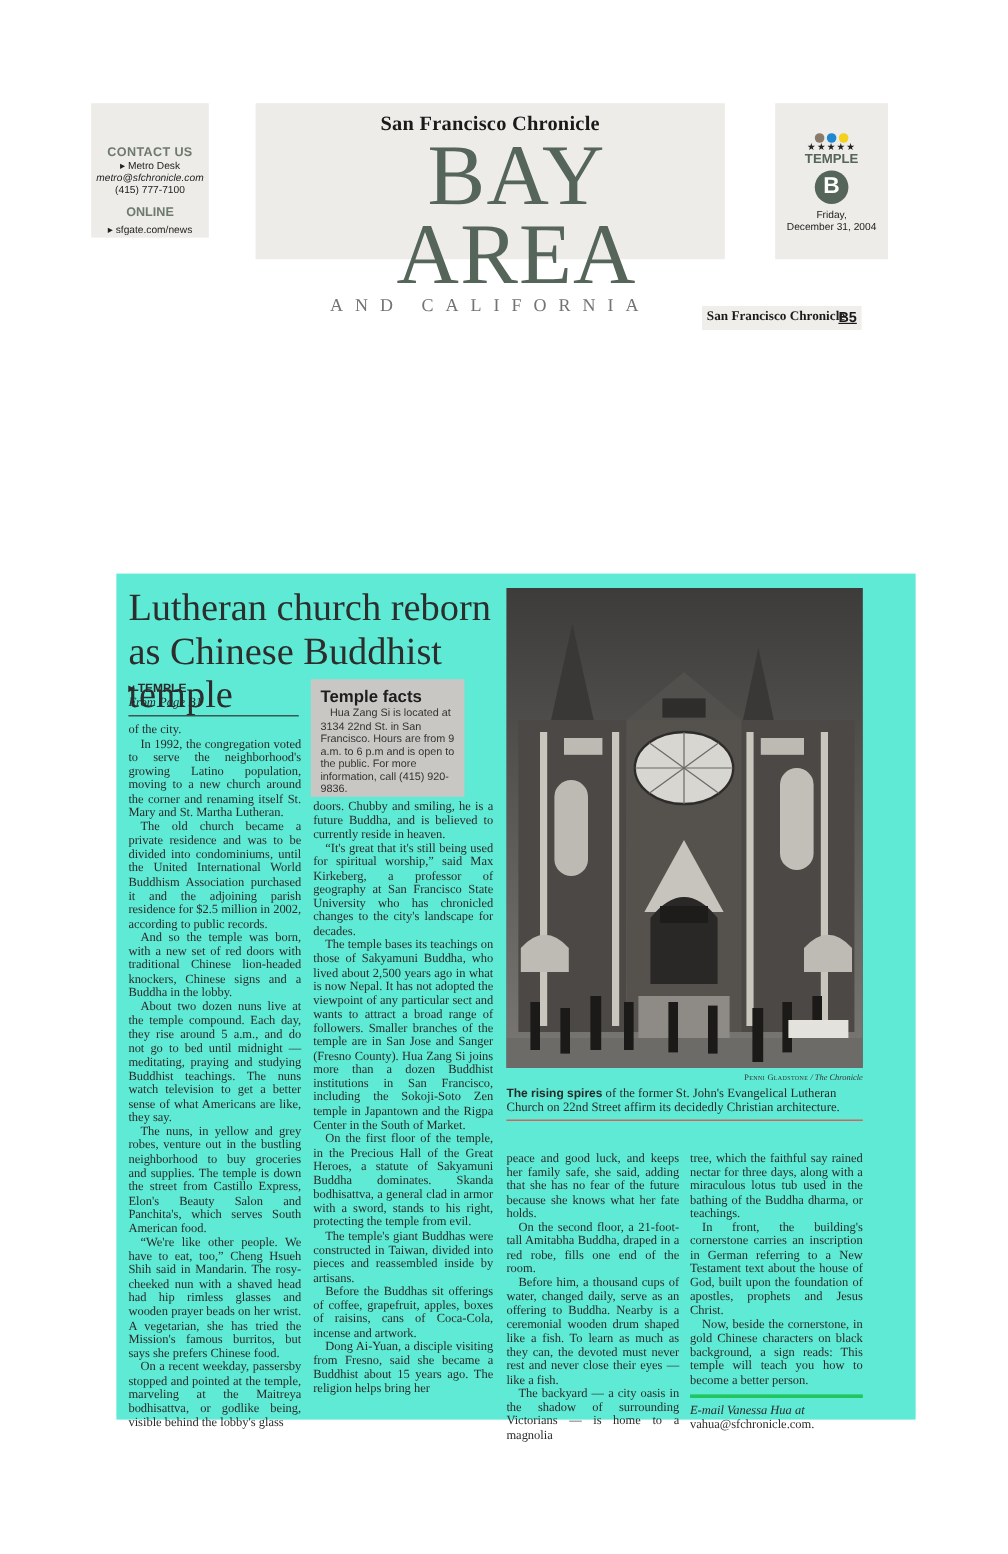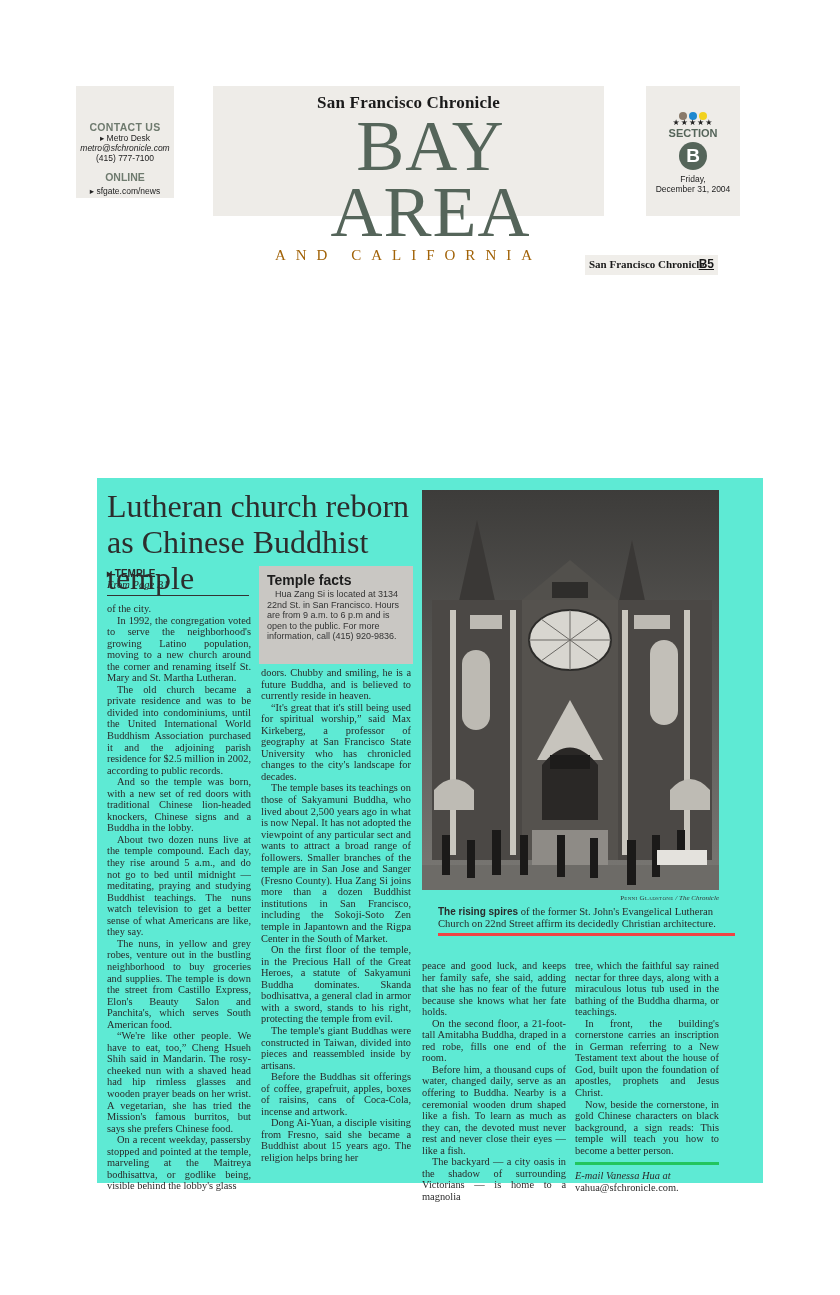--- a/index.html
+++ b/index.html
@@ -11,21 +11,21 @@
   #contact { left:76px; top:86px; width:98px; height:112px; text-align:center; }
   #contact .h { font-family:"Liberation Sans", sans-serif; font-weight:bold; font-size:10.5px; color:#6e7a6e; letter-spacing:0.3px; margin-top:35px; }
   #contact .l { font-family:"Liberation Sans", sans-serif; font-size:8.5px; line-height:10px; color:#222; }
   #contact .l.i { font-style:italic; }
   #contact .h2 { font-family:"Liberation Sans", sans-serif; font-weight:bold; font-size:10.5px; color:#6e7a6e; margin-top:8px; margin-bottom:3px; }
 
   
   #masthead { left:213px; top:86px; width:391px; height:130px; text-align:center; }
   #masthead .paper { font-family:"Liberation Serif", serif; font-weight:bold; font-size:17px; margin-top:7px; color:#1a1a1a; letter-spacing:0.2px; }
   #masthead .big { font-family:"Liberation Serif", serif; font-size:72px; line-height:66px; color:#55655a; letter-spacing:1px; margin-top:0px;padding-left:44px; }
-  #masthead .sub { font-family:"Liberation Serif", serif; font-size:15px; letter-spacing:10px; color:#a16207; margin-top:2px; }
+  #masthead .sub { font-family:"Liberation Serif", serif; font-size:15px; letter-spacing:10px; color:#737373; margin-top:2px; }
 
   
   #section { left:646px; top:86px; width:94px; height:130px; text-align:center; }
   #section .dots { margin-top:20px; height:10px; }
   #section .dot { display:inline-block; width:8px; height:8px; border-radius:50%; margin:0 1px; }
   #section .stars { font-size:8px; letter-spacing:1px; color:#222; margin-top:2px; }
   #section .sec { font-family:"Liberation Sans", sans-serif; font-weight:bold; font-size:11px; color:#55655a; }
   #section .circ { width:28px; height:28px; border-radius:50%; background:#55655a; color:#fff; font-family:"Liberation Sans", sans-serif; font-weight:bold; font-size:19px; line-height:28px; margin:3px auto 4px; }
   #section .date { font-family:"Liberation Sans", sans-serif; font-size:8.5px; line-height:10px; color:#222; }
 
@@ -38,28 +38,28 @@
   #article { left:97px; top:478px; width:630px; height:705px; background:#5eead4;padding-left:36px; }
   #headline { position:absolute; left:10px; top:10px; width:305px; font-family:"Liberation Serif", serif; font-size:32px; line-height:36px; color:#2d2d2d; }
   .jump { position:absolute; left:10px; top:90px; width:142px; border-bottom:1px solid #333; padding-bottom:4px; }
   .jump .k { font-family:"Liberation Sans", sans-serif; font-weight:bold; font-size:10px; color:#2a2a2a; }
   .jump .f { font-style:italic; font-size:10.5px; line-height:12px; }
 
   .col { position:absolute; font-size:10.4px; line-height:11.55px; text-align:justify; color:#2a2a2a; }
   .col p { margin:0; text-indent:10px; }
   .col p.noind { text-indent:0; }
 
-  #factbox { position:absolute; left:162px; top:88px; width:154px; height:98px; background:#c9c7c3; }
+  #factbox { position:absolute; left:162px; top:88px; width:128px; height:98px; background:#c9c7c3; }
   #factbox .t { font-family:"Liberation Sans", sans-serif; font-weight:bold; font-size:14px; margin:6px 0 0 8px; color:#1d1d1d; }
   #factbox .b { font-family:"Liberation Sans", sans-serif; font-size:9px; line-height:10.5px; margin:1px 6px 0 8px; color:#333; text-indent:8px; }
 
   #photo { position:absolute; left:325px; top:12px; width:297px; height:400px; background:#5a5856; overflow:hidden; }
   #credit { position:absolute; left:325px; top:416px; width:297px; text-align:right; font-size:7px; color:#333; }
   #credit .n { font-variant:small-caps; letter-spacing:0.3px; }
-  #caption { position:absolute; left:341px; top:428px; width:297px; font-size:10.6px; line-height:12px; color:#2a2a2a; border-bottom:3px solid #ef4444; padding-bottom:3px; }
+  #caption { position:absolute; left:325px; top:428px; width:297px; font-size:10.6px; line-height:12px; color:#2a2a2a; border-bottom:1px solid #ef4444; padding-bottom:3px; }
   #caption .lead { font-family:"Liberation Sans", sans-serif; font-weight:bold; font-size:10px; }
 
   .sig { border-top:3px solid #22c55e; margin-top:6px; padding-top:5px;font-family:Liberation Serif, serif; }
   .sig .e { font-style:italic; }
 </style>
 </head>
 <body>
 
 <div class="clip" id="contact">
   <div class="h">CONTACT US</div>
@@ -74,21 +74,21 @@
   <div class="paper">San Francisco Chronicle</div>
   <div class="big">BAY AREA</div>
   <div class="sub">AND CALIFORNIA</div>
 </div>
 
 <div class="clip" id="section">
   <div class="dots">
     <span class="dot" id="d0" style="background: rgb(138, 122, 106);"></span><span class="dot" id="d1" style="background: rgb(30, 136, 208);"></span><span class="dot" id="d2" style="background: rgb(242, 210, 30);"></span>
   </div>
   <div class="stars">★★★★★</div>
-  <div class="sec">SECTION</div>
+  <div class="sec">TEMPLE</div>
   <div class="circ">B</div>
   <div class="date">Friday,</div>
   <div class="date">December 31, 2004</div>
 </div>
 
 <div class="clip" id="folio">
   <span class="paper">San Francisco Chronicle</span>
   <span class="pg">B5</span>
 </div>
 

